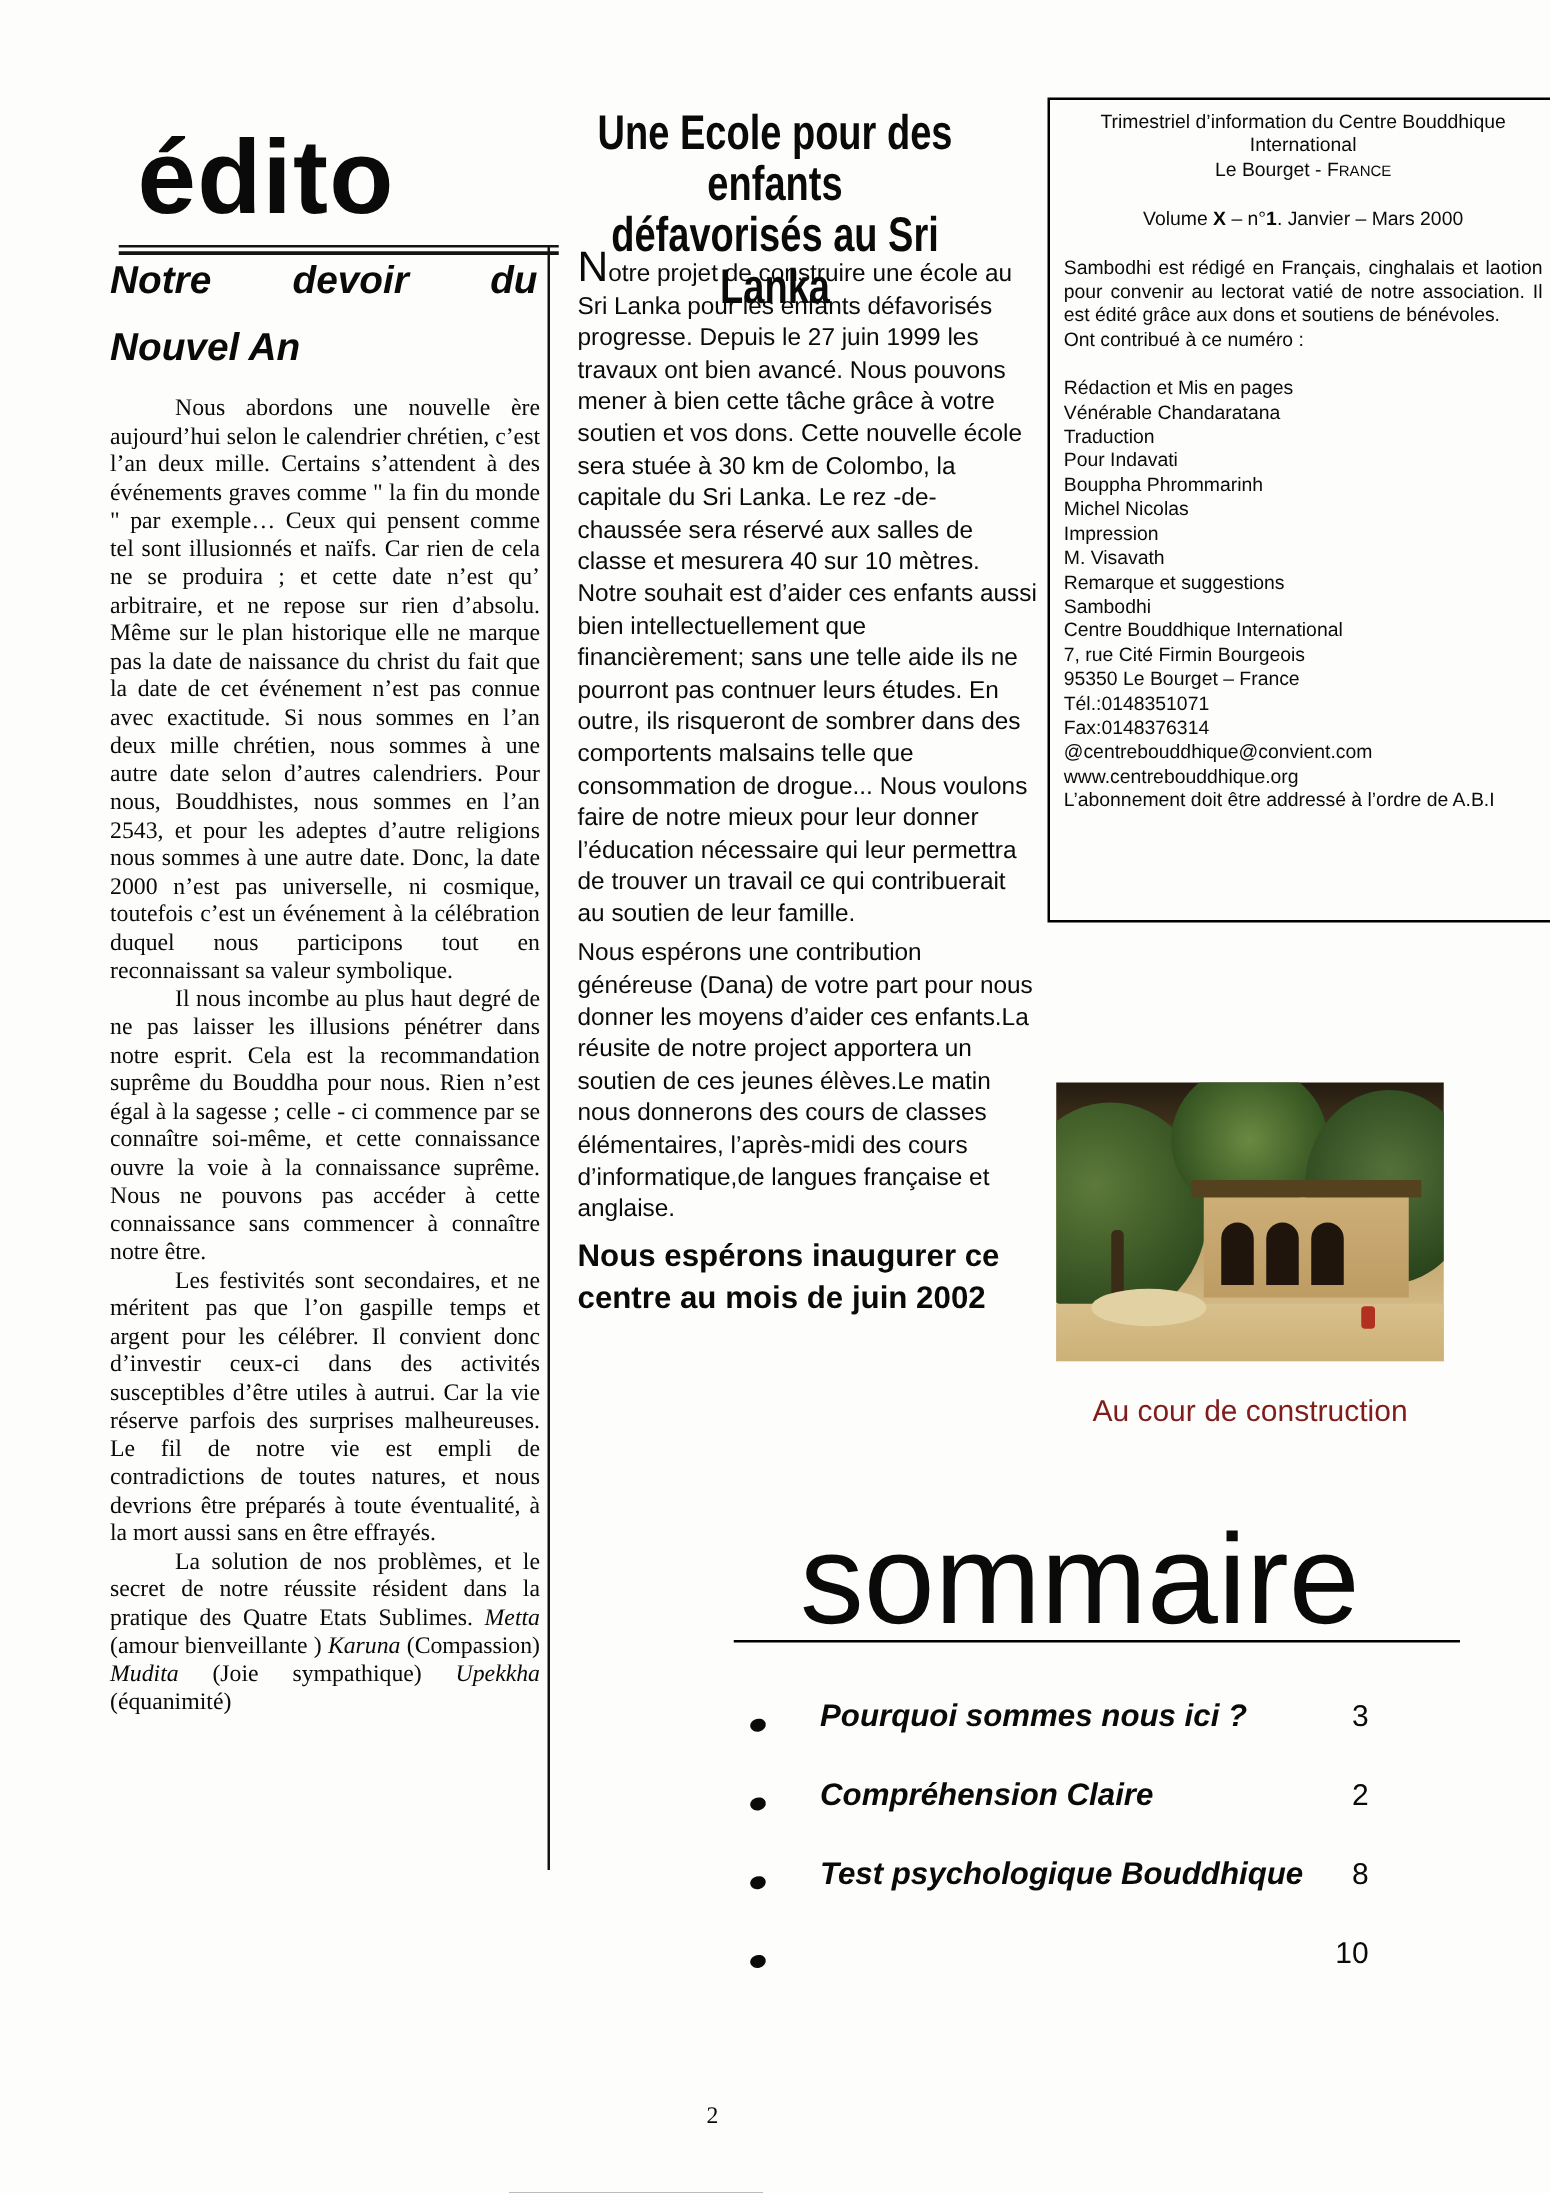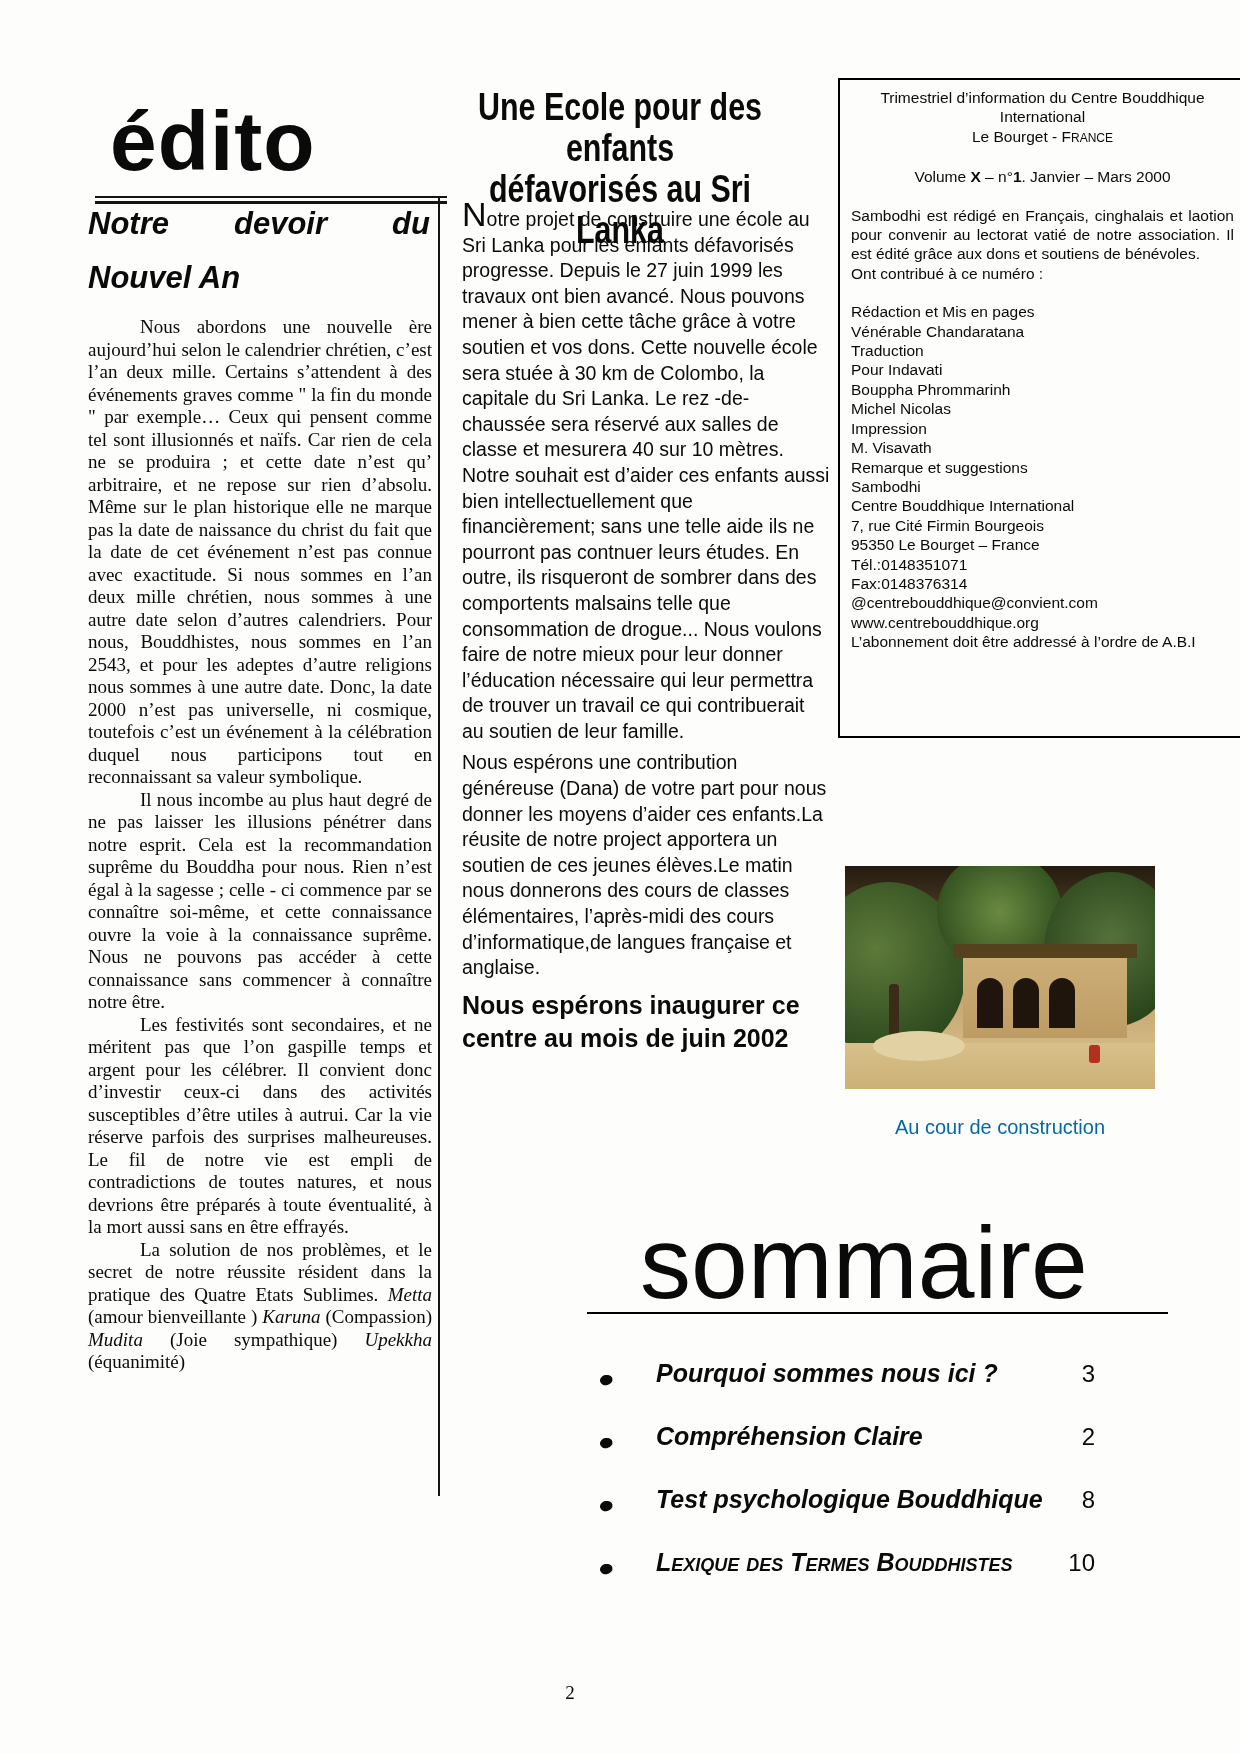--- a/index.html
+++ b/index.html
@@ -51,21 +51,21 @@
             background:radial-gradient(circle at 50% 42%,#55713a,#2a451c 75%);}
   .ph-trunk{left:44px;top:118px;width:10px;height:72px;background:#3b2c18;border-radius:4px;}
   .ph-roof{left:108px;top:78px;width:184px;height:14px;background:#54421f;}
   .ph-wall{left:118px;top:92px;width:164px;height:80px;background:linear-gradient(180deg,#cdae77,#bd9c63);}
   .ph-arch{top:112px;width:26px;height:50px;border-radius:13px 13px 0 0;background:#1f150c;}
   .ph-arch.a1{left:132px;} .ph-arch.a2{left:168px;} .ph-arch.a3{left:204px;}
   .ph-ground{left:0;bottom:0;width:310px;height:46px;background:linear-gradient(180deg,#d8c08c,#cbb176);}
   .ph-sand{left:28px;bottom:28px;width:92px;height:30px;border-radius:50%;background:#e2d1a2;}
   .ph-figure{right:55px;bottom:26px;width:11px;height:18px;border-radius:3px;background:#b23020;}
 
-  #photo-caption{left:845px;top:1116px;width:310px;text-align:center;font-size:20px;color:#0369a1;}
+  #photo-caption{left:845px;top:1116px;width:310px;text-align:center;font-size:24px;color:#7f1d1d;}
 
   
   #sommaire-title{left:640px;top:1212px;width:560px;font-size:102px;line-height:102px;}
   #sommaire-rule{left:587px;top:1312px;width:581px;height:2px;background:#000;}
   #toc{left:598px;top:1342px;width:497px;}
   .toc-item{display:flex;align-items:center;height:63px;}
   .toc-bullet{width:58px;font-size:28px;line-height:28px;transform:rotate(-14deg) scale(1.05,0.85);}
   .toc-label{font-weight:bold;font-style:italic;font-size:25px;}
   .toc-item:nth-child(4) .toc-label{font-variant:small-caps;}
   .toc-page{margin-left:auto;font-size:24px;}
@@ -177,20 +177,19 @@
       <span class="toc-label">Compréhension Claire</span>
       <span class="toc-page">2</span>
     </div>
       <div class="toc-item">
       <span class="toc-bullet">●</span>
       <span class="toc-label">Test psychologique Bouddhique</span>
       <span class="toc-page">8</span>
     </div>
       <div class="toc-item">
       <span class="toc-bullet">●</span>
-      <span class="toc-label">Lexique des Termes Bouddhistes</span>
       <span class="toc-page">10</span>
     </div>
     </div>
 
   <div class="abs" id="page-num">2</div>
 
 </div>
 
 </body></html>

